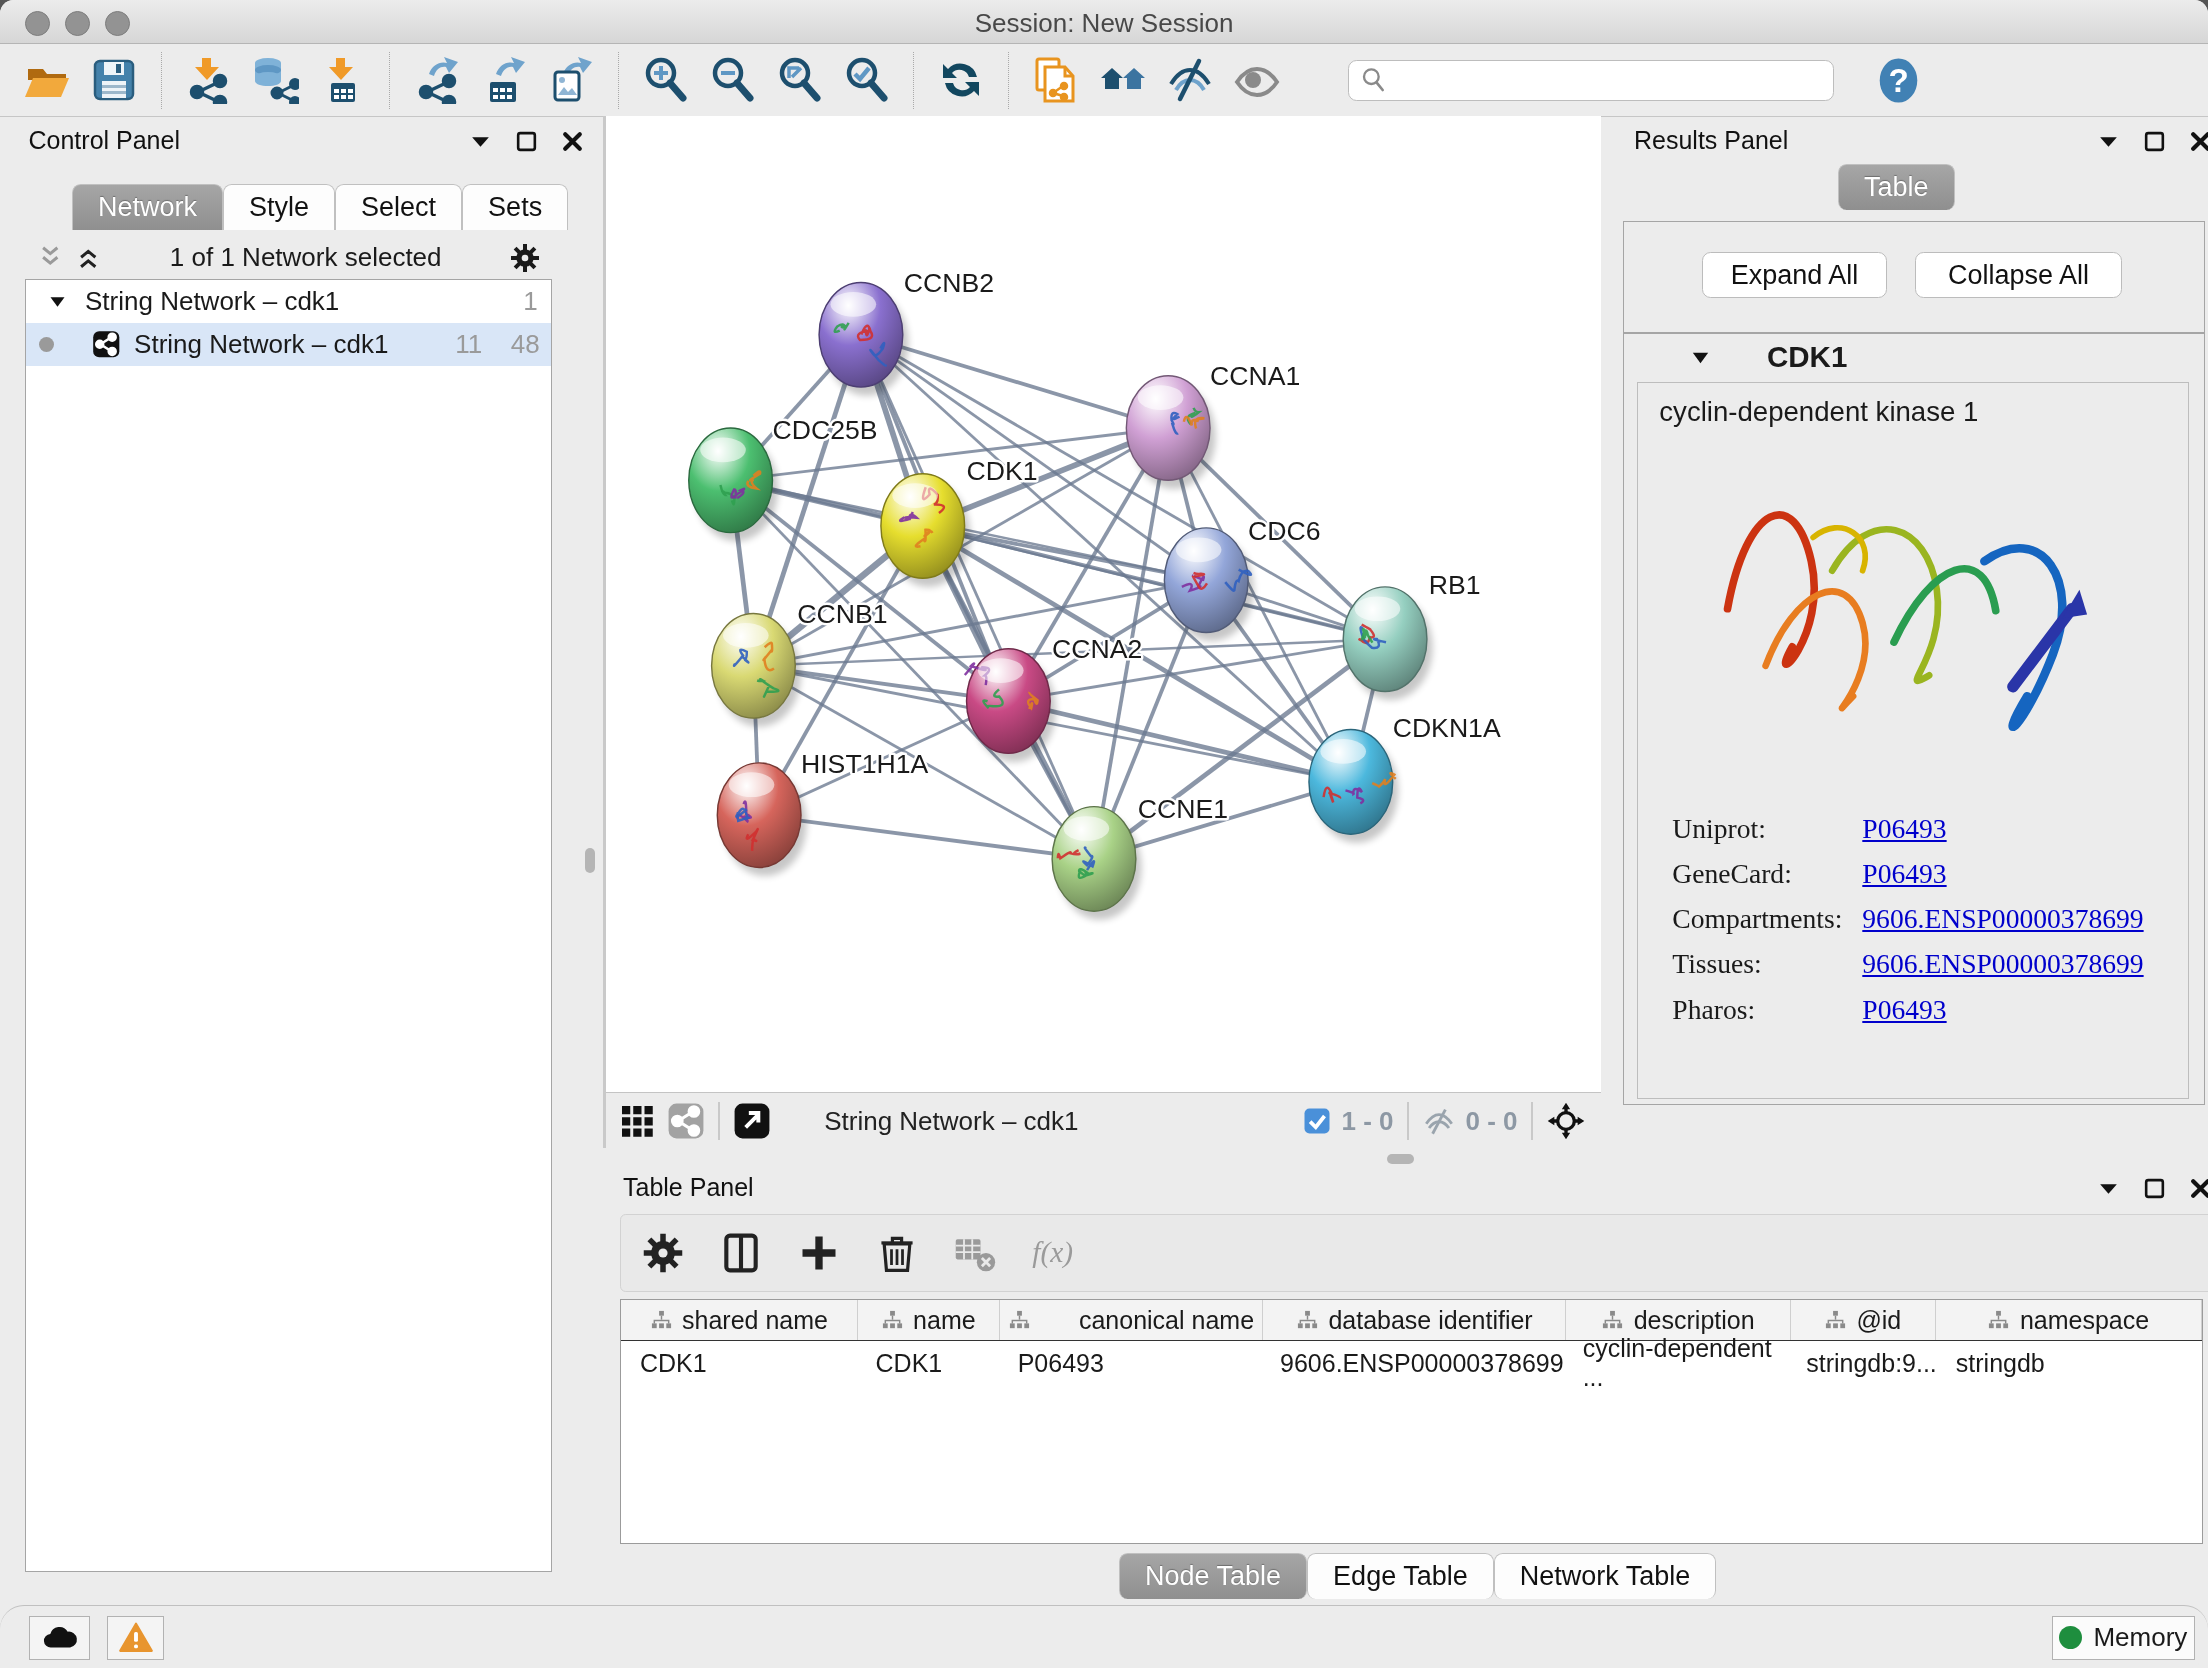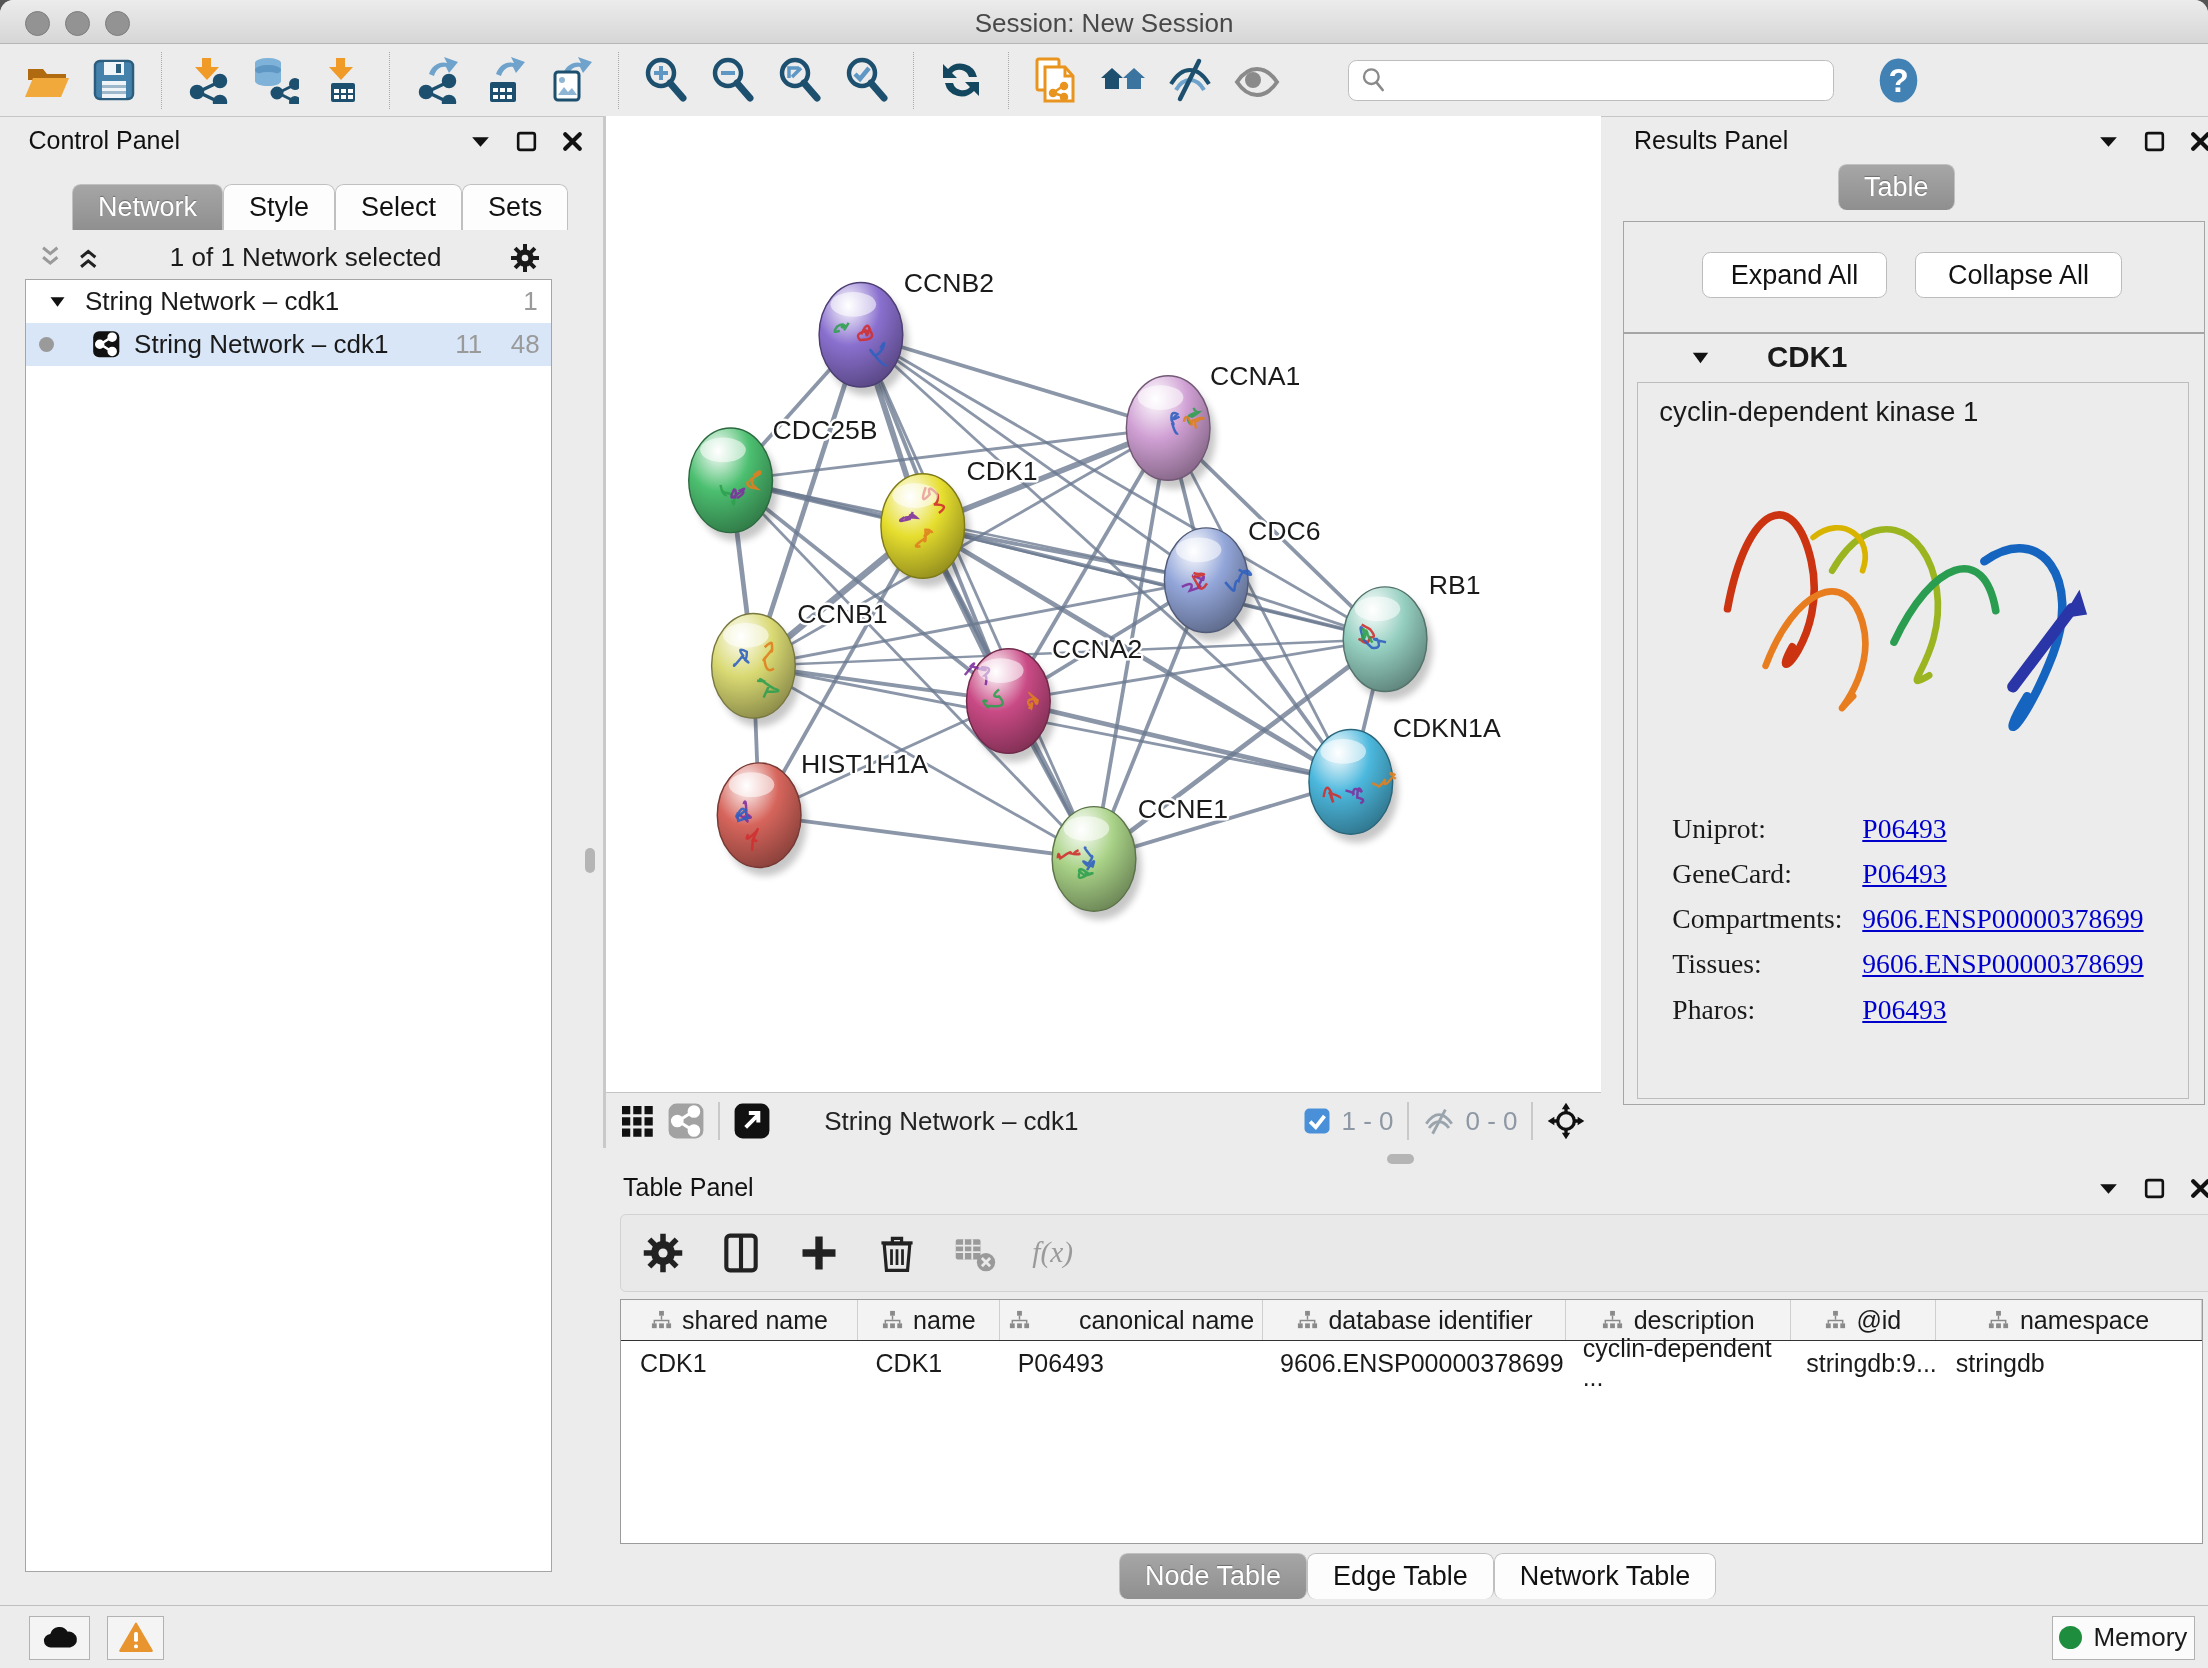--- a/index.html
+++ b/index.html
@@ -41,21 +41,21 @@
           border:1.9px solid #a5a5a5;}
   .cp-subhdr{position:absolute;left:25px;top:236px;width:525px;height:43px;display:flex;align-items:center;}
   .tree-row{height:43px;display:flex;align-items:center;font-size:26px;cursor:pointer;}
   .tree-row .cnt{color:#9a9a9a;}
   .tree-row.sel{background:#d9e6f7;}
   
   #net-area{position:absolute;left:606px;top:116px;width:995px;height:976px;background:#fff;}
   #net-bar{position:absolute;left:606px;top:1092px;width:995px;height:56px;background:#ececec;
            border-top:1.9px solid #c4c4c4;display:flex;align-items:center;font-size:26px;}
   .nb-div{width:1.9px;height:38px;background:#c9c9c9;margin:0 13.3px;}
-  .nb-gray{color:#8d98a4;}
+  .nb-gray{color:#8d98a4;font-weight:bold;}
   
   .vsplit{position:absolute;top:116px;width:2.9px;height:1032px;background:#c9c9c9;}
   .handle{position:absolute;background:#b5b5b5;border-radius:5.7px;}
   
   #rp-box1{position:absolute;left:1623px;top:221px;width:580px;height:110px;border:1.9px solid #a5a5a5;text-align:center;}
   #rp-box2{position:absolute;left:1623px;top:333px;width:580px;height:770px;border:1.9px solid #a5a5a5;}
   #rp-inner{position:absolute;left:13.3px;top:48px;width:550px;height:715px;border:1px solid #bdbdbd;
             overflow:hidden;}
   .xl{font-family:"Liberation Serif","DejaVu Serif",serif;}
   .xl-row{display:flex;font-size:27.6px;margin:13.3px 0 13.3px 34px;}
@@ -69,21 +69,21 @@
        border:1.9px solid #9b9b9b;overflow:hidden;}
   .th-row{display:flex;height:40px;background:#f3f3f3;border-bottom:1.9px solid #333;}
   .th{display:flex;align-items:center;justify-content:center;gap:9.5px;font-size:25px;
       border-right:1px solid #cfcfcf;box-sizing:border-box;cursor:pointer;}
   .td-row{display:flex;height:44px;}
   .td{font-size:25px;display:flex;align-items:center;padding-left:19px;box-sizing:border-box;cursor:pointer;}
   #tbl-scroll{position:absolute;left:628px;bottom:7.6px;width:162px;height:12.4px;border-radius:6.7px;background:#bdbdbd;}
   #tp-tabs{position:absolute;left:1119px;top:1553px;display:flex;}
   
   #statusbar{position:absolute;left:0;top:1605px;width:100%;height:63px;background:#ececec;
-             border-top:1.9px solid #c0c0c0;}
+             border-top:1.9px solid #c0c0c0;border-radius:24px;}
   .sb-btn{position:absolute;top:9.5px;height:42px;background:#f4f4f4;border:1.9px solid #b2b2b2;
           display:flex;align-items:center;justify-content:center;cursor:pointer;}
   #mem-btn{right:13.3px;width:141px;gap:11.4px;font-size:26px;background:#fbfbfb;}
   .dot-green{width:23px;height:23px;border-radius:50%;background:#1e8e3e;}
   svg{display:block;}
   text.nlabel{font-family:"Liberation Sans",sans-serif;font-size:28px;fill:#1a1a1a;
               paint-order:stroke;stroke:#ffffff;stroke-width:5px;stroke-linejoin:round;}
 </style>
 </head>
 <body>

